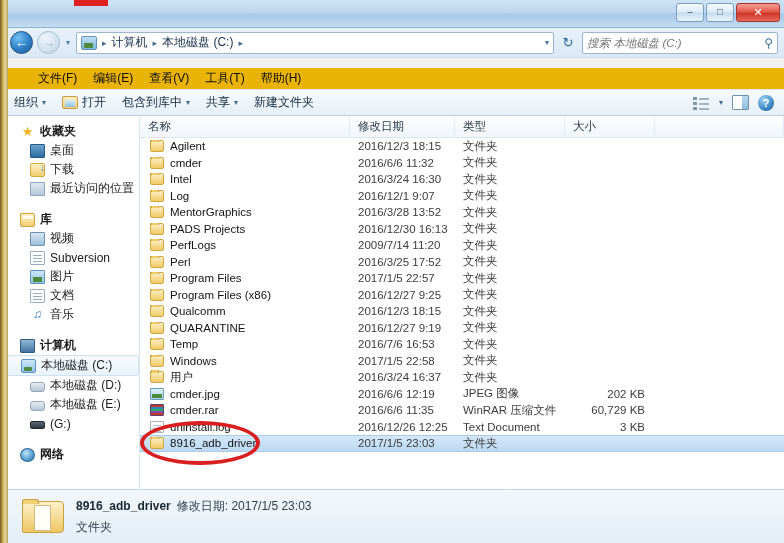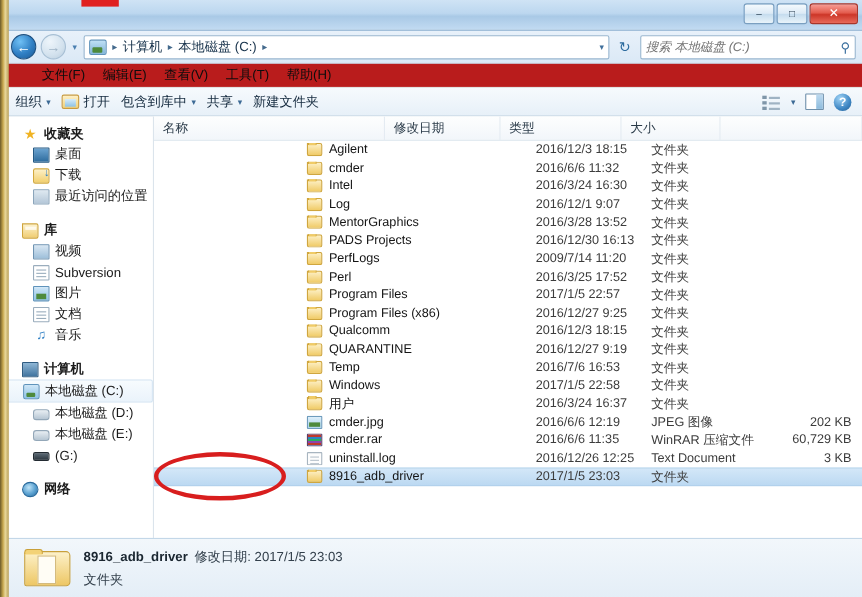--- a/index.html
+++ b/index.html
@@ -93,33 +93,34 @@
   .searchbox input {
     flex: 1 1 auto; border: 0; outline: none; font-size: 11.5px;
     color: #6b7a87; font-style: italic;
     font-family: "Liberation Sans", sans-serif; background: transparent;
   }
   .mag { color: #3a6f9e; font-size: 12px; }
 
   
   .menubar {
     height: 22px; flex: 0 0 22px;
-    background: #b91c1c;
+    background: #eab308;
     display: flex; align-items: center; padding-left: 38px; gap: 16px;
     font-size: 12px; color: #0d0d0d;
     border-bottom: 1px solid #e2e2e2;
+    margin-top: 10px;
   }
   .menubar span { cursor: default; }
 
   
   .toolbar {
     height: 26px; flex: 0 0 26px;
     background: linear-gradient(180deg,#f6fafd 0%, #e7f0f8 100%);
     border-bottom: 1px solid #b9cfe2;
-    display: flex; align-items: center; padding: 0 6px 0 14px; gap: 10px;
+    display: flex; align-items: center; padding: 0 6px 0 14px; gap: 16px;
     font-size: 12px; color: #12283c;
   }
   .tb-item { display: flex; align-items: center; gap: 4px; white-space: nowrap; }
   .tb-caret { font-size: 8px; color: #3c6a95; }
   .tb-openico {
     width: 16px; height: 13px; border: 1px solid #c99b3e; border-radius: 2px;
     background: linear-gradient(180deg,#fdf0c8 0%, #f3d378 100%);
     position: relative;
   }
   .tb-openico:after {
@@ -259,21 +260,21 @@
   }
   .c-name { width: 210px; flex: 0 0 210px; }
   .c-date { width: 105px; flex: 0 0 105px; }
   .c-type { width: 110px; flex: 0 0 110px; }
   .c-size { width: 90px;  flex: 0 0 90px; }
   .c-rest { flex: 1 1 auto; }
 
   .rows { flex: 1 1 auto; overflow: hidden; position: relative; }
   .row {
     height: 16.5px; display: flex; align-items: center;
-    font-size: 11.5px; color: #141414; white-space: nowrap; justify-content: flex-end;
+    font-size: 11.5px; color: #141414; white-space: nowrap;
   }
   .row.selected {
     background: linear-gradient(180deg,#d3e7f8 0%, #bcd9f2 100%);
     border-top: 1px solid #aacdea; border-bottom: 1px solid #aacdea;
   }
   .cell { padding-left: 8px; overflow: hidden; text-overflow: ellipsis; }
   .cell.name { width: 210px; flex: 0 0 210px; display: flex; align-items: center; gap: 6px; padding-left: 10px; }
   .cell.date { width: 105px; flex: 0 0 105px; color: #3c3c3c; }
   .cell.type { width: 110px; flex: 0 0 110px; color: #3c3c3c; }
   .cell.size { width: 90px;  flex: 0 0 90px; text-align: right; padding-right: 10px; padding-left: 0; color: #3c3c3c; }

